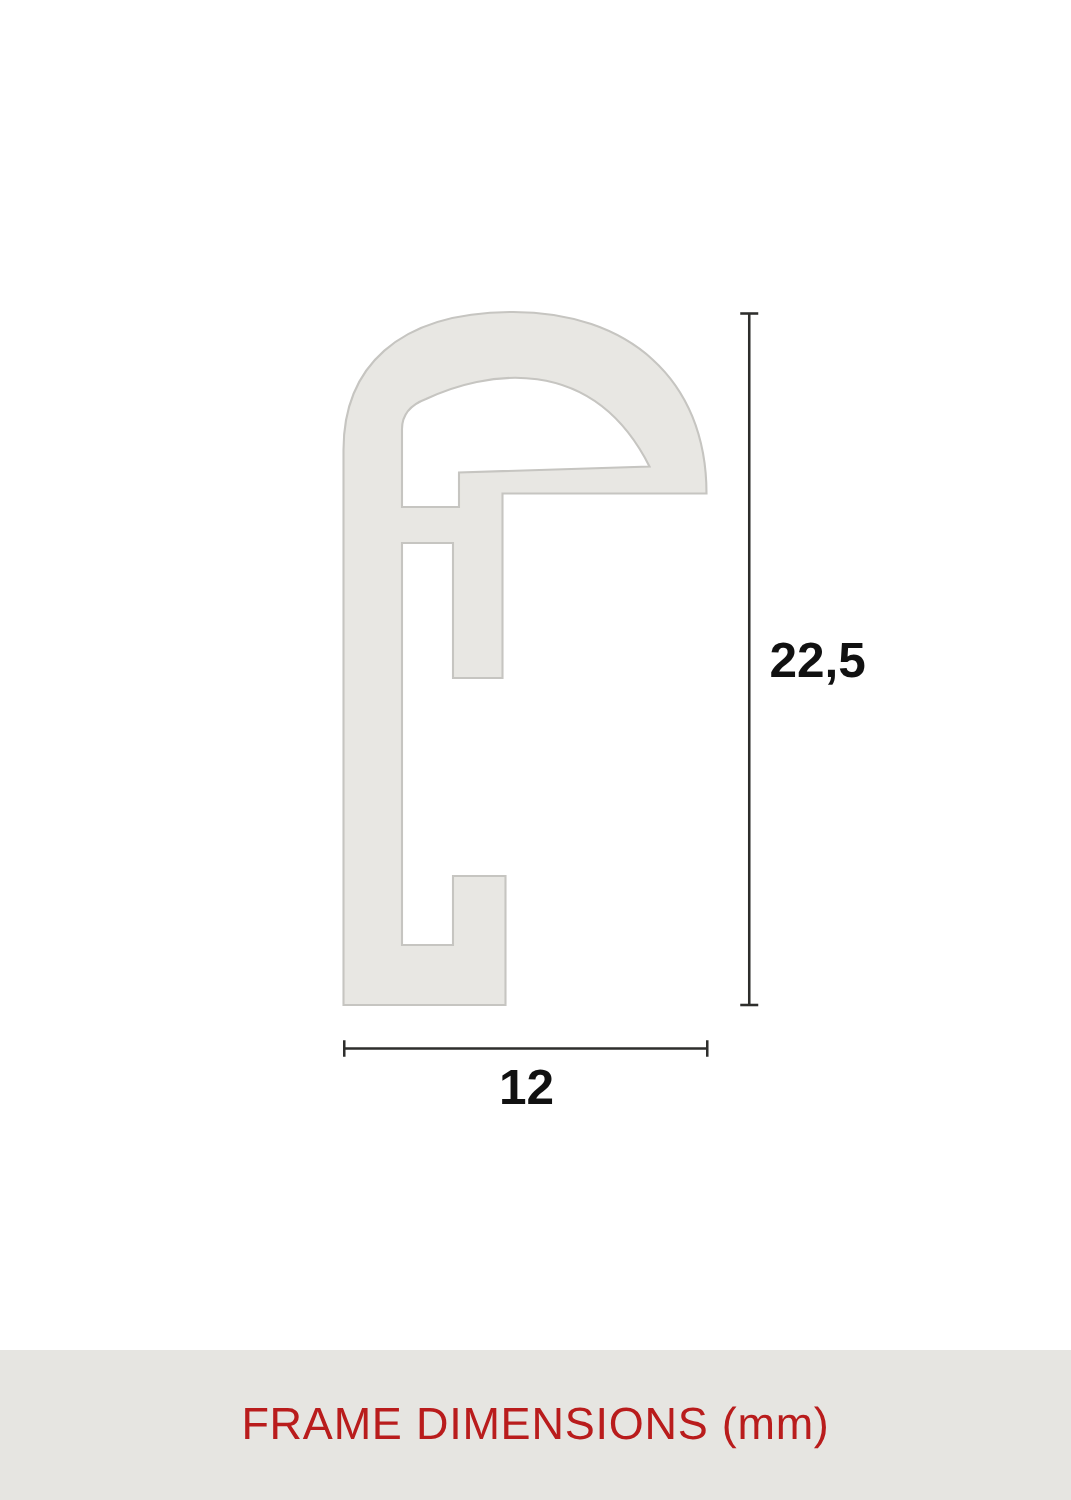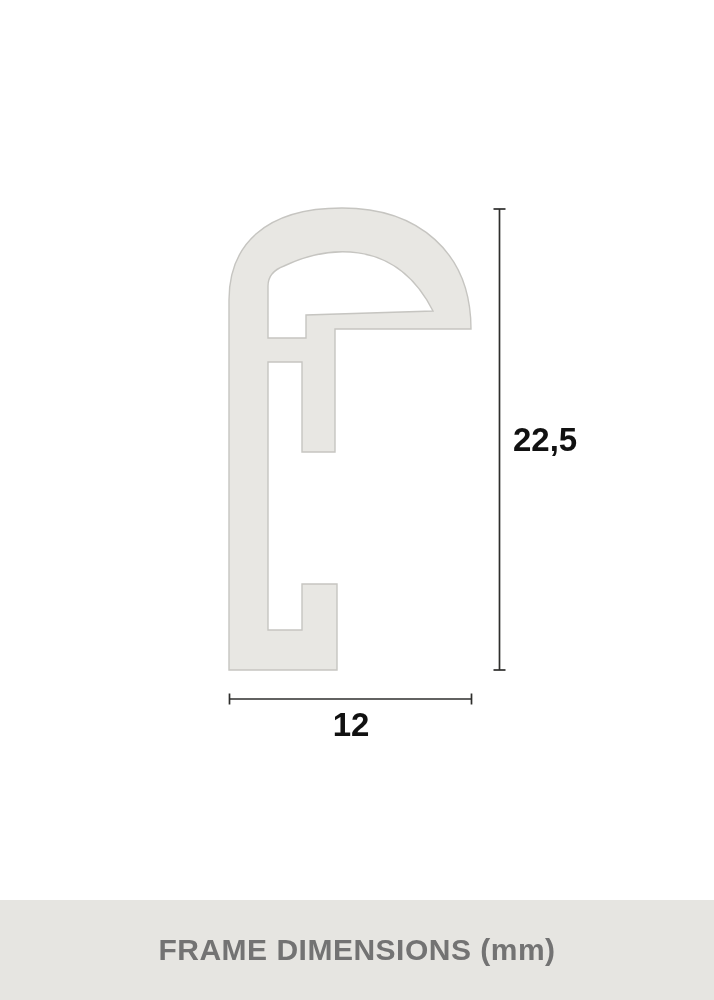--- a/index.html
+++ b/index.html
@@ -39,23 +39,23 @@
   .footer-bar {
     position: absolute;
     left: 0; top: 900px;
     width: 714px; height: 100px;
     background: #e6e5e1;
     display: flex;
     align-items: center;
     justify-content: center;
   }
   .footer-label {
-    color: #737373;
+    color: #b91c1c;
     font-size: 30px;
-    font-weight: 700;
+    font-weight: 400;
     letter-spacing: 0.5px;
     white-space: nowrap;
   }
 </style>
 </head>
 <body>
 
 <div class="page">
 
   <svg class="diagram-svg" viewBox="0 0 714 900" xmlns="http://www.w3.org/2000/svg">

